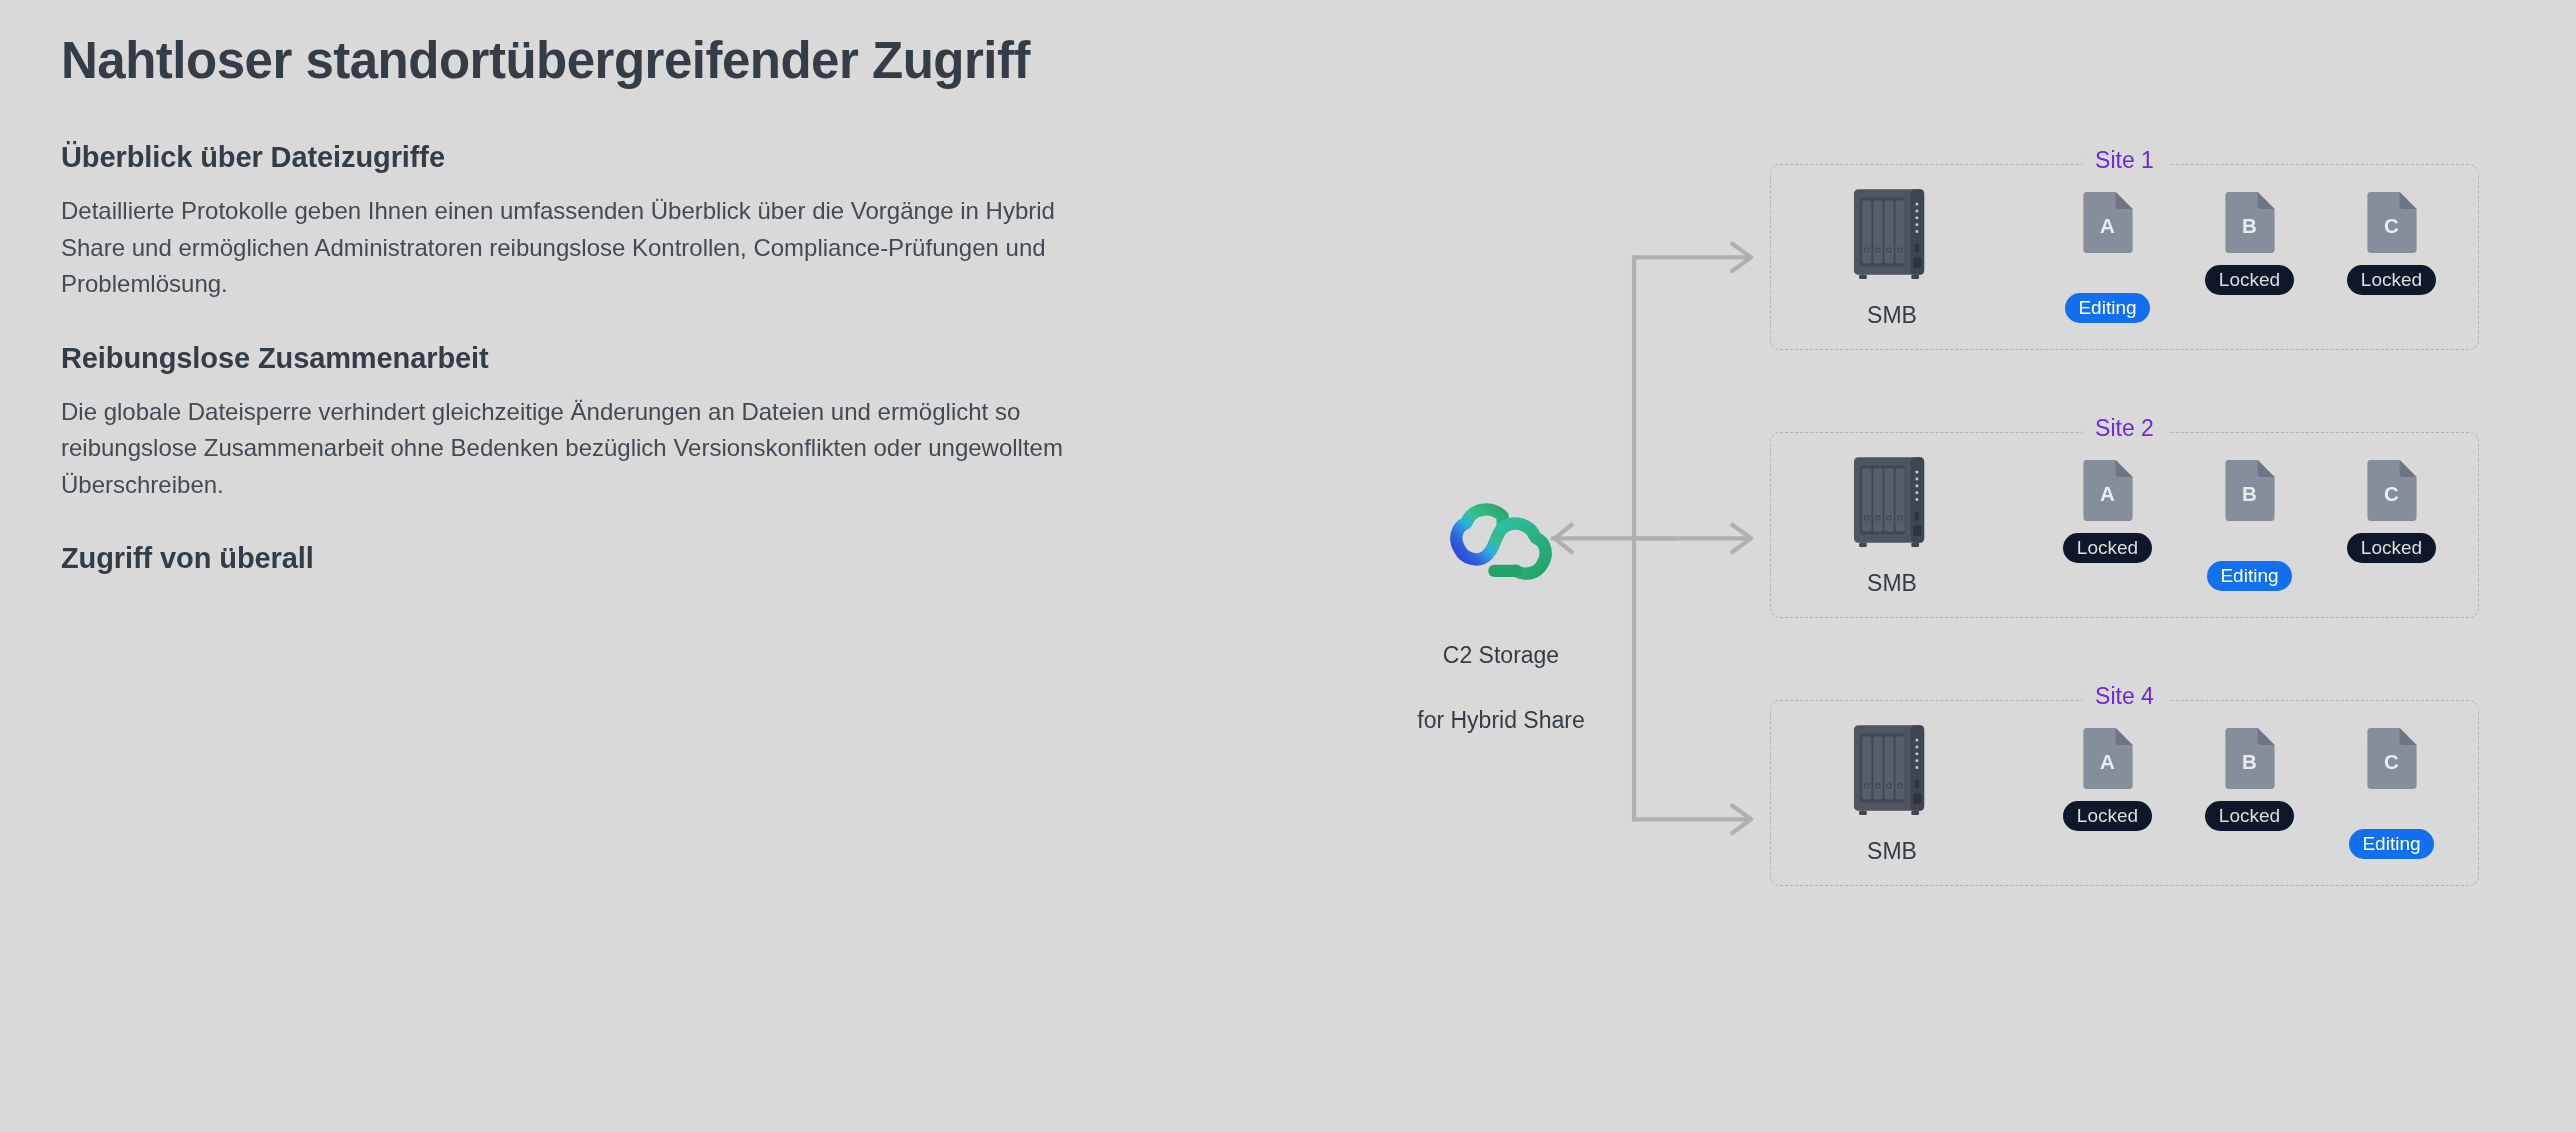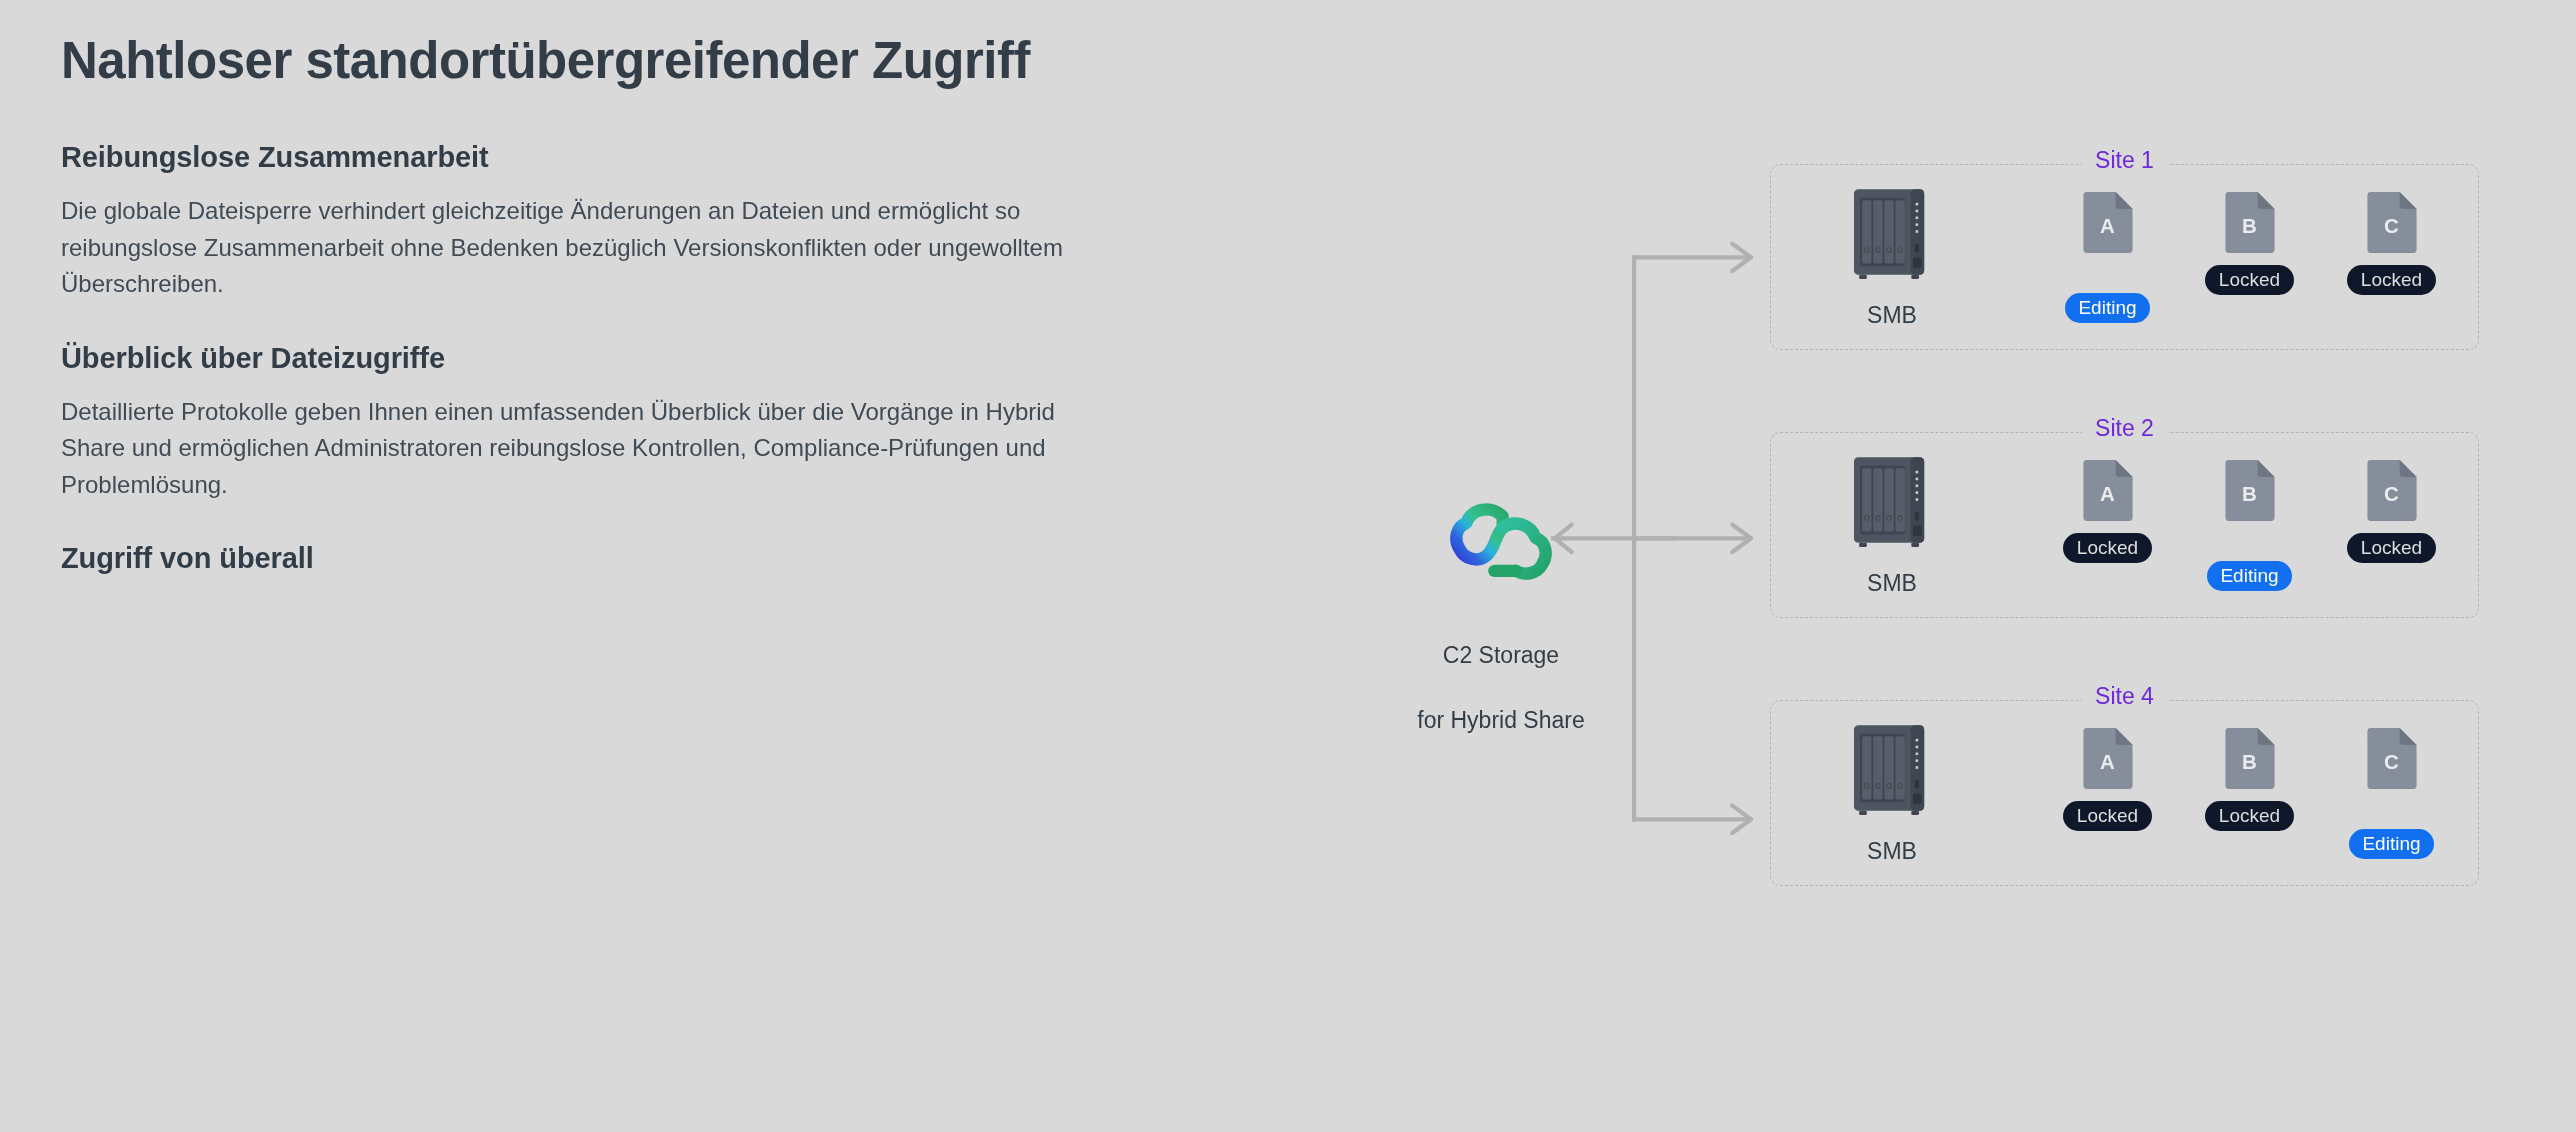--- a/index.html
+++ b/index.html
@@ -206,27 +206,27 @@
 </head>
 <body>
 
 <div class="page">
 
   <div class="left-col">
 
     <h1 class="page-title">Nahtloser standortübergreifender Zugriff</h1>
 
     <div class="section">
+      <h2 class="section-title">Überblick über Dateizugriffe</h2>
+      <p class="section-body">Detaillierte Protokolle geben Ihnen einen umfassenden Überblick über die Vorgänge in Hybrid Share und ermöglichen Administratoren reibungslose Kontrollen, Compliance-Prüfungen und Problemlösung.</p>
+    </div>
+
+    <div class="section">
       <h2 class="section-title">Reibungslose Zusammenarbeit</h2>
       <p class="section-body">Die globale Dateisperre verhindert gleichzeitige Änderungen an Dateien und ermöglicht so reibungslose Zusammenarbeit ohne Bedenken bezüglich Versionskonflikten oder ungewolltem Überschreiben.</p>
-    </div>
-
-    <div class="section">
-      <h2 class="section-title">Überblick über Dateizugriffe</h2>
-      <p class="section-body">Detaillierte Protokolle geben Ihnen einen umfassenden Überblick über die Vorgänge in Hybrid Share und ermöglichen Administratoren reibungslose Kontrollen, Compliance-Prüfungen und Problemlösung.</p>
     </div>
 
     <div class="section">
       <h2 class="section-title">Zugriff von überall</h2>
     </div>
 
   </div>
 
   <div class="diagram">
 

